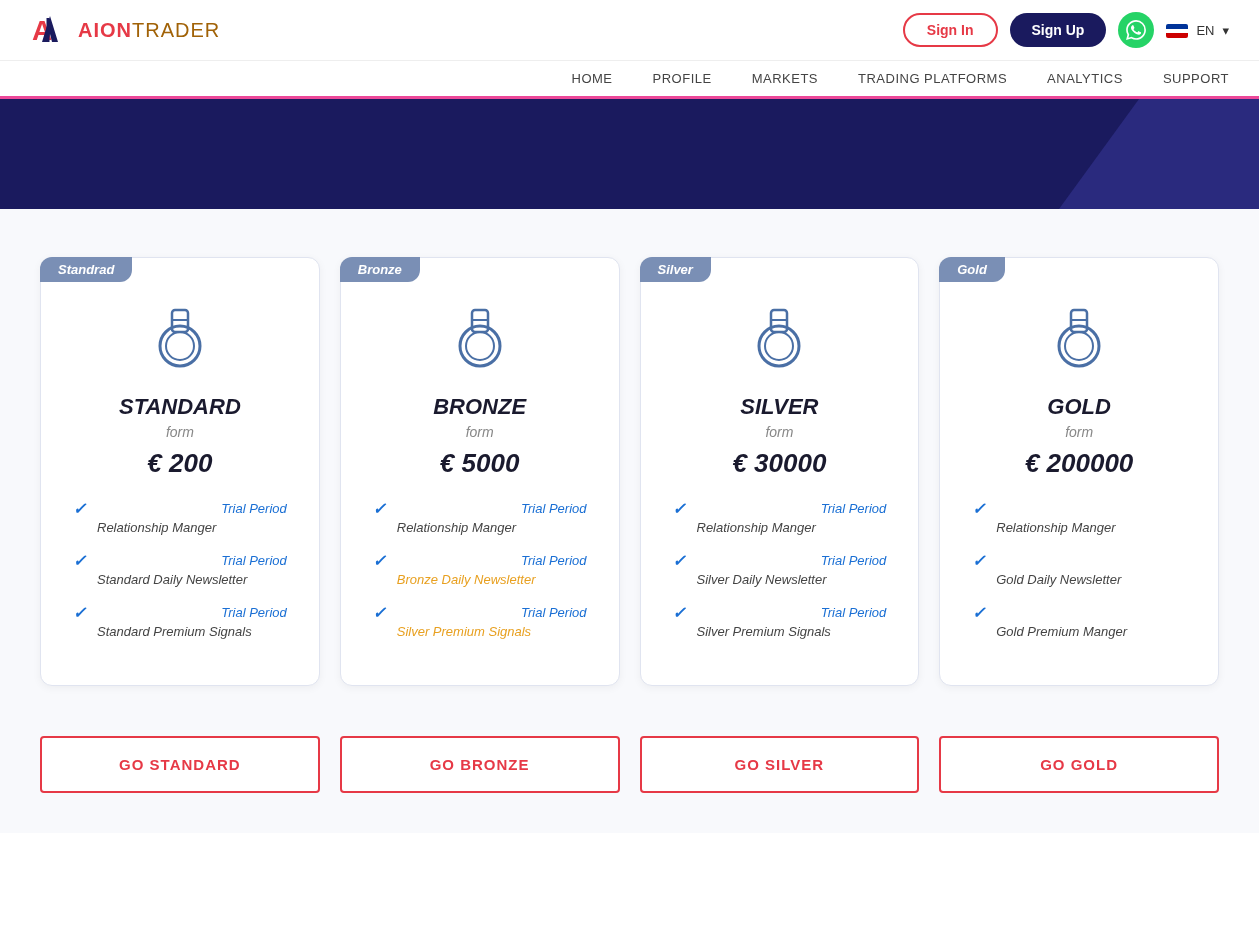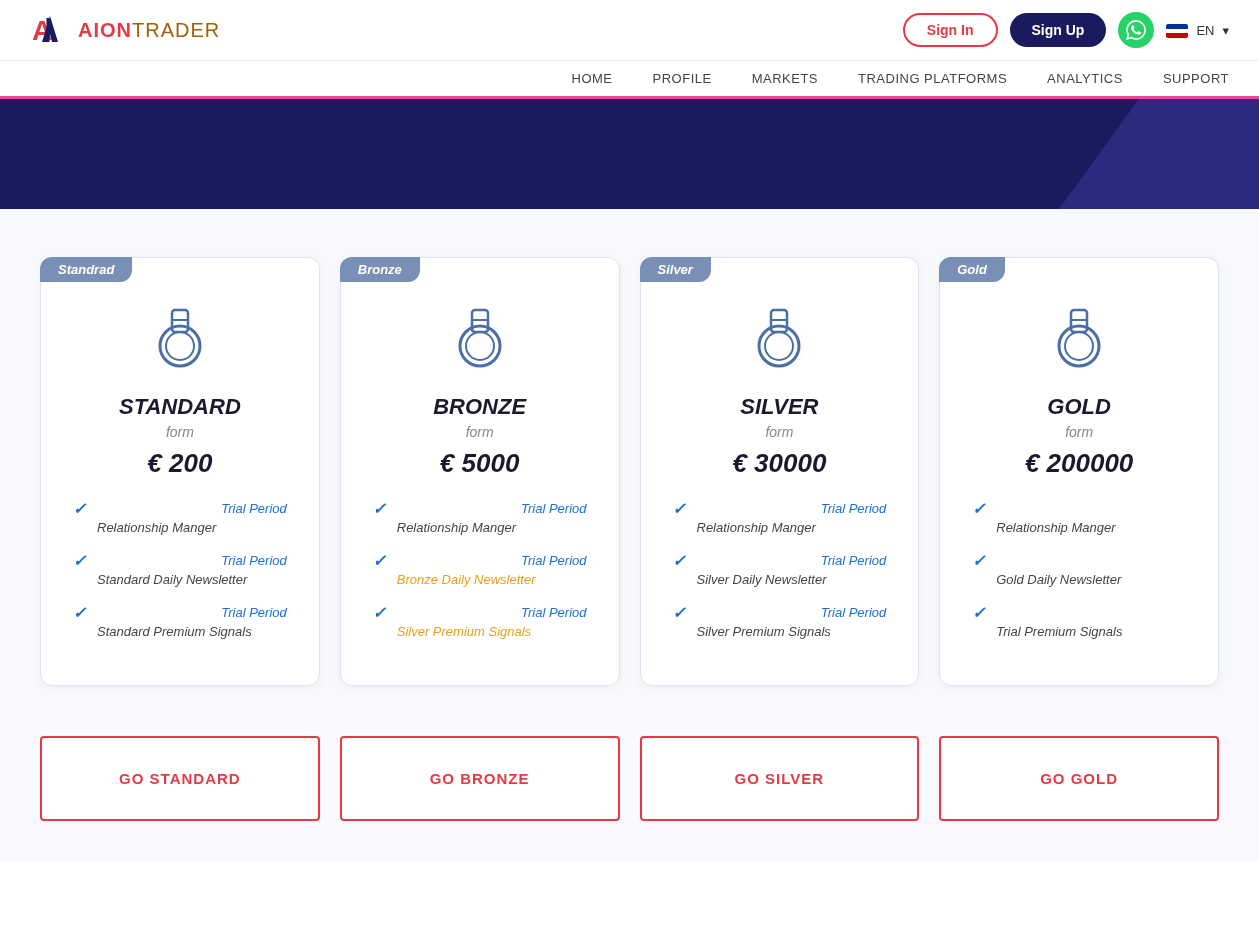--- a/index.html
+++ b/index.html
@@ -228,21 +228,21 @@
       display: flex;
       gap: 20px;
       justify-content: center;
       padding: 30px 40px 40px;
       background: #f8f9fc;
     }
 
     .go-btn {
       flex: 1;
       max-width: 290px;
-      padding: 32px;
+      padding: 18px;
       border: 2px solid #e63946;
       background: #fff;
       color: #e63946;
       font-size: 15px;
       font-weight: bold;
       letter-spacing: 1px;
       cursor: pointer;
       border-radius: 4px;
     }
   </style>
@@ -426,21 +426,21 @@
         <li class="feature-item">
           <div class="feature-row-top">
             <span class="check-icon">✓</span>
           </div>
           <div class="feature-name">Gold Daily Newsletter</div>
         </li>
         <li class="feature-item">
           <div class="feature-row-top">
             <span class="check-icon">✓</span>
           </div>
-          <div class="feature-name">Trial Premium Signals</div>
+          <div class="feature-name">Gold Premium Manger</div>
         </li>
       </ul>
     </div>
   </div>
 
 </div>
 
 <div class="buttons-section">
   <button class="go-btn">GO STANDARD</button>
   <button class="go-btn">GO BRONZE</button>

